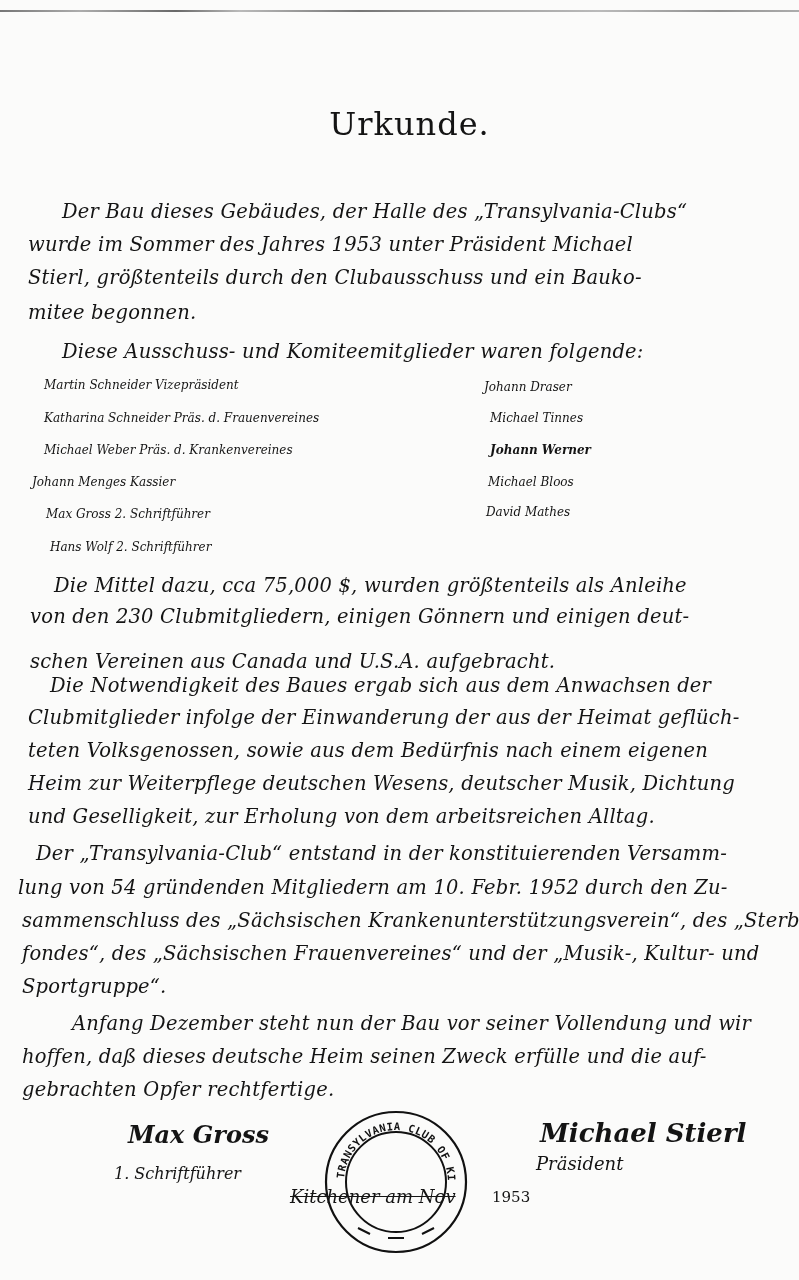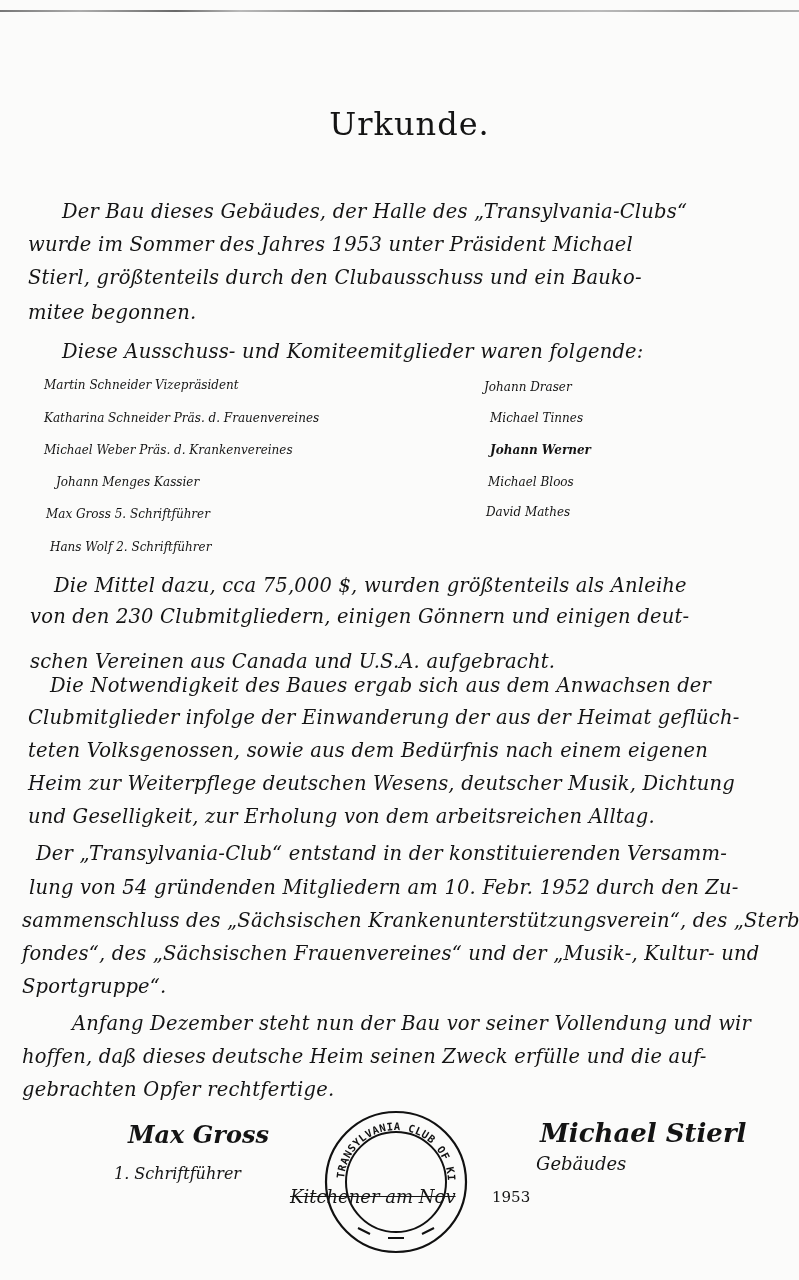--- a/index.html
+++ b/index.html
@@ -42,55 +42,55 @@
   <div class="hw line" style="left:62px; top:200px;">Der Bau dieses Gebäudes, der Halle des „Transylvania-Clubs“</div>
   <div class="hw line" style="left:28px; top:233px;">wurde im Sommer des Jahres 1953 unter Präsident Michael</div>
   <div class="hw line" style="left:28px; top:266px;">Stierl, größtenteils durch den Clubausschuss und ein Bauko-</div>
   <div class="hw line" style="left:28px; top:301px;">mitee begonnen.</div>
 
   <div class="hw line" style="left:62px; top:340px;">Diese Ausschuss- und Komiteemitglieder waren folgende:</div>
 
   <div class="hw member" style="left:44px; top:378px;">Martin Schneider Vizepräsident</div>
   <div class="hw member" style="left:44px; top:411px;">Katharina Schneider Präs. d. Frauenvereines</div>
   <div class="hw member" style="left:44px; top:443px;">Michael Weber Präs. d. Krankenvereines</div>
-  <div class="hw member" style="left:56px; top:475px;">Johann Menges Kassier</div>
-  <div class="hw member" style="left:46px; top:507px;">Max Gross  5. Schriftführer</div>
+  <div class="hw member" style="left:32px; top:475px;">Johann Menges Kassier</div>
+  <div class="hw member" style="left:46px; top:507px;">Max Gross  2. Schriftführer</div>
   <div class="hw member" style="left:50px; top:540px;">Hans Wolf  2. Schriftführer</div>
 
   <div class="hw member" style="left:484px; top:380px;">Johann Draser</div>
   <div class="hw member" style="left:490px; top:411px;">Michael Tinnes</div>
   <div class="hw member" style="left:490px; top:443px;font-weight:bold;">Johann Werner</div>
   <div class="hw member" style="left:488px; top:475px;">Michael Bloos</div>
   <div class="hw member" style="left:486px; top:505px;">David Mathes</div>
 
   <div class="hw line" style="left:54px; top:574px;">Die Mittel dazu, cca 75,000 $, wurden größtenteils als Anleihe</div>
   <div class="hw line" style="left:30px; top:605px;">von den 230 Clubmitgliedern, einigen Gönnern und einigen deut-</div>
   <div class="hw line" style="left:30px; top:637px;margin-top:13px;">schen Vereinen aus Canada und U.S.A. aufgebracht.</div>
 
   <div class="hw line" style="left:50px; top:674px;">Die Notwendigkeit des Baues ergab sich aus dem Anwachsen der</div>
   <div class="hw line" style="left:28px; top:739px;">teten Volksgenossen, sowie aus dem Bedürfnis nach einem eigenen</div>
   <div class="hw line" style="left:28px; top:706px;">Clubmitglieder infolge der Einwanderung der aus der Heimat geflüch-</div>
   <div class="hw line" style="left:28px; top:772px;">Heim zur Weiterpflege deutschen Wesens, deutscher Musik, Dichtung</div>
   <div class="hw line" style="left:28px; top:805px;">und Geselligkeit, zur Erholung von dem arbeitsreichen Alltag.</div>
 
   <div class="hw line" style="left:36px; top:842px;">Der „Transylvania-Club“ entstand in der konstituierenden Versamm-</div>
-  <div class="hw line" style="left:29px; top:876px;">lung von 54 gründenden Mitgliedern am 10. Febr. 1952 durch den Zu-</div>
+  <div class="hw line" style="left:18px; top:876px;">lung von 54 gründenden Mitgliedern am 10. Febr. 1952 durch den Zu-</div>
   <div class="hw line" style="left:22px; top:909px;">sammenschluss des „Sächsischen Krankenunterstützungsverein“, des „Sterbe-</div>
   <div class="hw line" style="left:22px; top:942px;">fondes“, des „Sächsischen Frauenvereines“ und der „Musik-, Kultur- und</div>
   <div class="hw line" style="left:22px; top:975px;">Sportgruppe“.</div>
 
   <div class="hw line" style="left:46px; top:1012px;margin-left:26px;">Anfang Dezember steht nun der Bau vor seiner Vollendung und wir</div>
   <div class="hw line" style="left:22px; top:1045px;">hoffen, daß dieses deutsche Heim seinen Zweck erfülle und die auf-</div>
   <div class="hw line" style="left:22px; top:1078px;">gebrachten Opfer rechtfertige.</div>
 
   <div class="hw sig" style="left:128px; top:1120px;">Max Gross</div>
   <div class="hw small" style="left:114px; top:1156px;margin-top:8px;">1. Schriftführer</div>
 
   <div class="hw sig" style="left:540px; top:1118px; font-size:26px;">Michael Stierl</div>
-  <div class="hw small" style="left:536px; top:1153px; font-size:18px;">Gebäudes</div>
+  <div class="hw small" style="left:536px; top:1153px; font-size:18px;">Präsident</div>
 
   <svg class="seal" viewBox="0 0 148 148">
     <defs>
       <path id="sealArc" d="M 22,74 A 52,52 0 1,1 126,74" fill="none"></path>
     </defs>
     <circle cx="74" cy="74" r="70" fill="none" stroke="#111" stroke-width="2.2"></circle>
     <circle cx="74" cy="74" r="50" fill="none" stroke="#111" stroke-width="2"></circle>
     <text font-family="DejaVu Sans Mono, monospace" font-size="10.5" font-weight="bold" fill="#111" letter-spacing="0.6">
       <textPath href="#sealArc" startOffset="2%">TRANSYLVANIA CLUB OF KITCHENER</textPath>
     </text>

